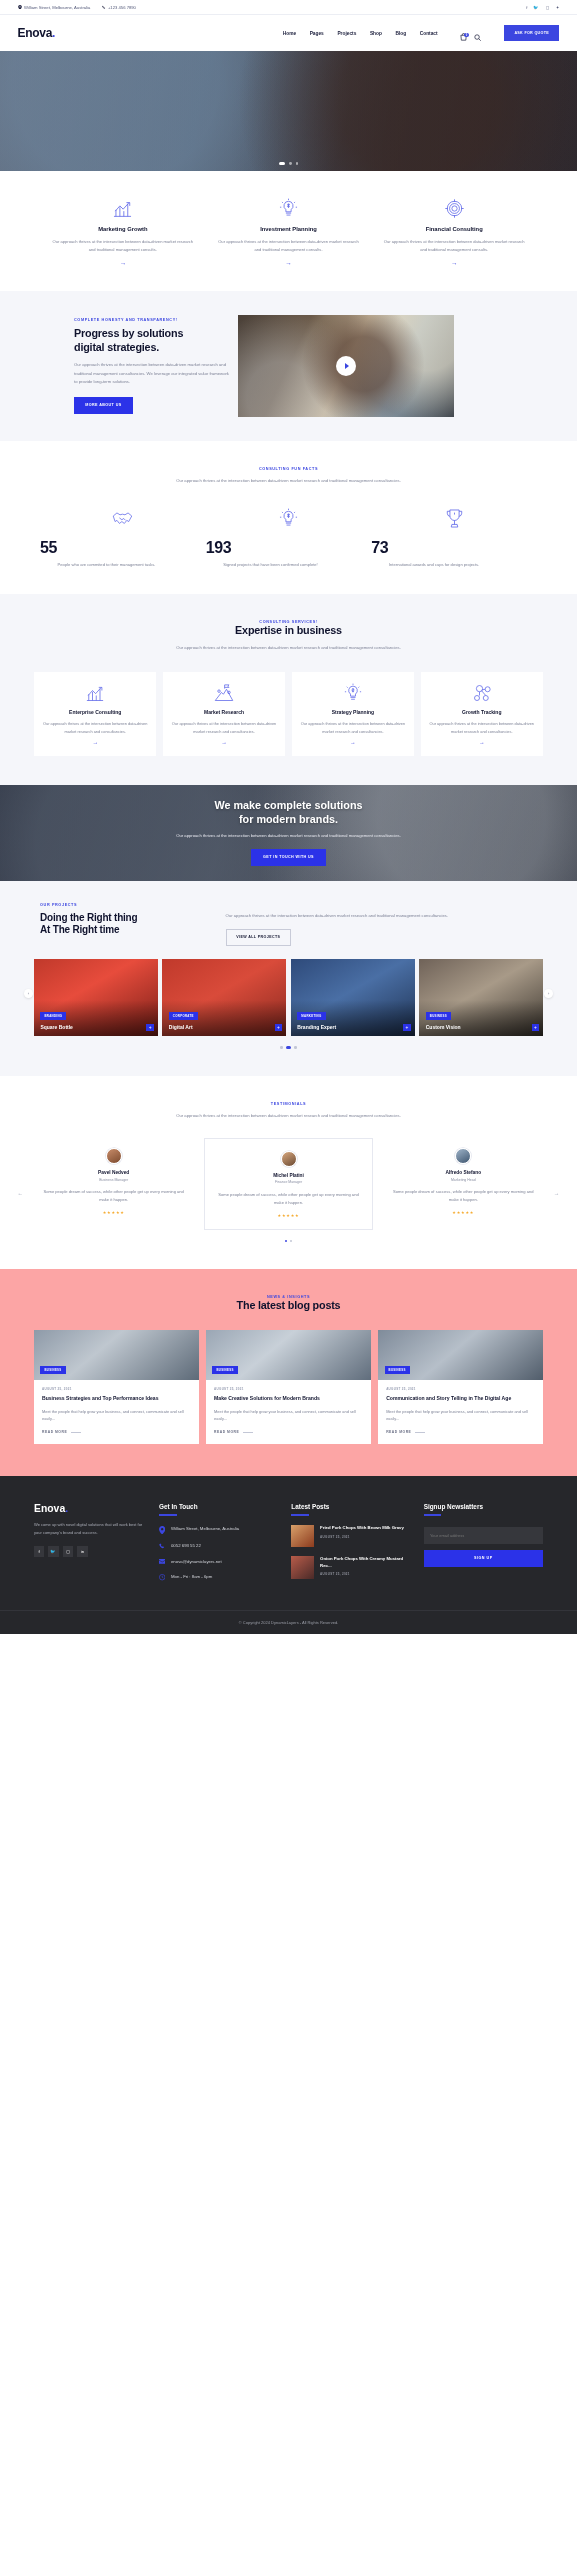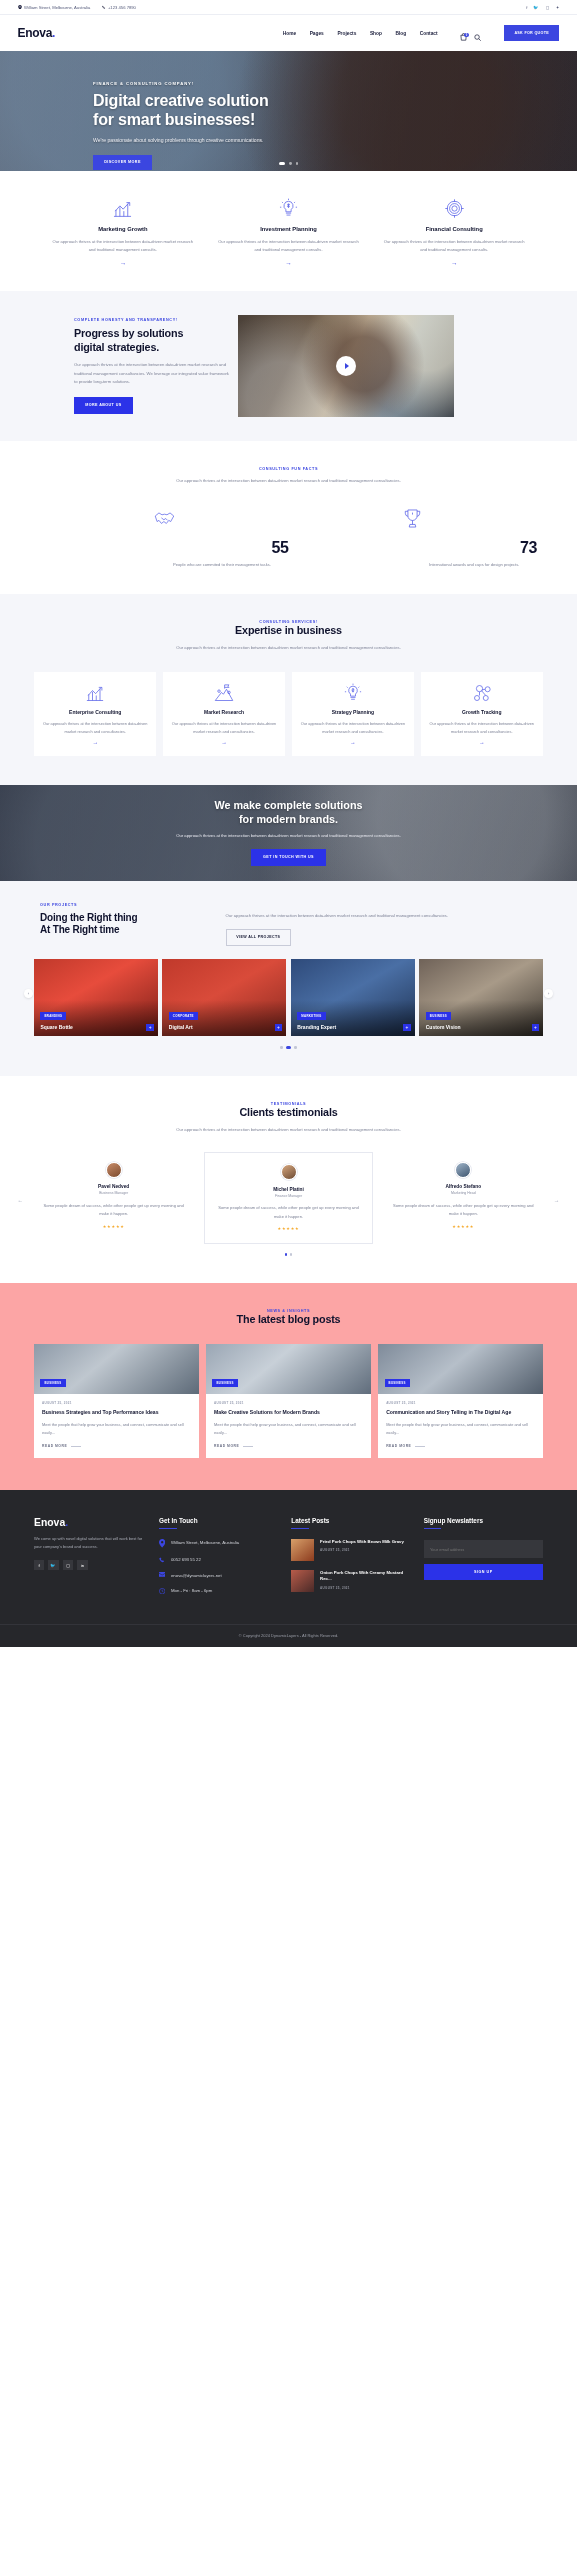--- a/index.html
+++ b/index.html
@@ -61,21 +61,21 @@
     radial-gradient(circle at 88% 22%,rgba(255,245,220,.55) 0 16%,transparent 40%),
     radial-gradient(circle at 20% 80%,rgba(200,205,210,.4) 0 18%,transparent 45%)}
   .play{position:absolute;left:50%;top:50%;transform:translate(-50%,-50%);width:20px;height:20px;border-radius:50%;background:#fff;display:flex;align-items:center;justify-content:center;z-index:5}
   .play span{width:0;height:0;border-left:4.8px solid #3b46e0;border-top:3.2px solid transparent;border-bottom:3.2px solid transparent;margin-left:1.6px}
 
   
   .facts{padding:26px 0 24px;text-align:center}
   .sub{font-size:4.2px;line-height:2.05;color:#7d8296;width:240px;margin:6.4px auto 0}
   .facts .h2{margin-top:4.8px}
   .counters{display:flex;margin-top:22.4px;padding:0 40px}
-  .cnt{flex:1;text-align:right}
+  .cnt{flex:1;text-align:left}
   .cnt-ico{height:21px;display:flex;align-items:center;justify-content:center;margin-bottom:9.6px}
   .cnt-num{font-size:16px;font-weight:bold;color:#10132e;letter-spacing:-0.4px}
   .cnt-lb{font-size:4.1px;line-height:2;color:#7d8296;margin-top:4.8px;padding:0 17.6px}
 
   
   .expertise{background:#f5f6fa;padding:26.4px 0 29px;text-align:center}
   .cards4{display:flex;gap:6.4px;padding:0 34px;margin-top:19px}
   .card{flex:1;background:#fff;padding:11.2px 8px 9.6px;text-align:center}
   .card .cico{height:20px;display:flex;align-items:center;justify-content:center;margin-bottom:6.4px}
   .card h4{font-size:5px;font-weight:bold;color:#10132e;margin-bottom:4.8px}
@@ -230,29 +230,20 @@
               <circle cx="6.8" cy="6.8" r="5"></circle>
               <path d="M10.5 10.5 15 15"></path>
             </svg>
         </div>
       </div>
       <button class="btn-quote">ASK FOR QUOTE</button>
     </div>
   </div>
 
   <div class="hero">
-    <div class="hero-c">
-      <div class="hero-kicker">FINANCE &amp; CONSULTING COMPANY!</div>
-      <div class="hero-h1">
-        <div>Digital creative solution</div>
-        <div>for smart businesses!</div>
-      </div>
-      <div class="hero-p">We're passionate about solving problems through creative communications.</div>
-      <button class="hero-btn">DISCOVER MORE</button>
-    </div>
     <div class="dots">
       <span class="dot on"></span>
       <span class="dot"></span>
       <span class="dot"></span>
     </div>
   </div>
 
   <div class="svc3">
     <div class="svc">
       <div class="svc-ico">
@@ -317,20 +308,32 @@
     <div class="counters">
       <div class="cnt">
         <div class="cnt-ico">
           <svg width="21" height="21" viewBox="0 0 34 28" fill="none" stroke="#5a63e8" stroke-width="1.2">
               <path d="M2 10l6-5 5 3 4-1 4 1 5-3 6 5-5 9-3-2-4 5-4-3-4 3-4-5-3 2L2 10z"></path>
               <path d="M12 13l4 3 3-2 3 3"></path>
             </svg>
         </div>
         <div class="cnt-num">55</div>
         <div class="cnt-lb">People who are commited to their management tasks.</div>
+      </div>
+      <div class="cnt">
+        <div class="cnt-ico">
+          <svg width="21" height="21" viewBox="0 0 32 32" fill="none" stroke="#5a63e8" stroke-width="1.2">
+              <path d="M16 5a7 7 0 0 0-4 12.7V21h8v-3.3A7 7 0 0 0 16 5z"></path>
+              <path d="M12 23h8M13 26h6"></path>
+              <path d="M16 9v6M14.3 10.3c0-.9.8-1.3 1.7-1.3s1.7.5 1.7 1.3-3.4 1-3.4 2 .8 1.4 1.7 1.4 1.7-.5 1.7-1.4"></path>
+              <path d="M16 1v2M6 6l1.4 1.4M26 6l-1.4 1.4M3 14h2M27 14h2"></path>
+            </svg>
+        </div>
+        <div class="cnt-num">193</div>
+        <div class="cnt-lb">Signed projects that have been confirmed complete!</div>
       </div>
       <div class="cnt">
         <div class="cnt-ico">
           <svg width="21" height="21" viewBox="0 0 30 32" fill="none" stroke="#5a63e8" stroke-width="1.2">
               <path d="M8 3h14v9a7 7 0 0 1-14 0V3z"></path>
               <path d="M8 5H4v3a5 5 0 0 0 4 4.8M22 5h4v3a5 5 0 0 1-4 4.8"></path>
               <path d="M15 19v6M10 29h10l-1-4h-8l-1 4z"></path>
               <path d="M15 7v3"></path>
             </svg>
         </div>
@@ -459,21 +462,20 @@
     <div class="nav-arrow na-r">›</div>
     <div class="pdots">
       <i></i>
       <i class="on"></i>
       <i></i>
     </div>
   </div>
 
   <div class="testi">
     <div class="kicker">TESTIMONIALS</div>
-    <div class="h2">Clients testimonials</div>
     <div class="sub">Our approach thrives at the intersection between data-driven market research and traditional management consultancies.</div>
     <div class="t-row">
       <div class="t">
         <div class="ava a1"></div>
         <h5>Pavel Nedved</h5>
         <div class="role">Business Manager</div>
         <p>Some people dream of success, while other people get up every morning and make it happen.</p>
         <div class="stars">★★★★★</div>
       </div>
       <div class="t mid">

